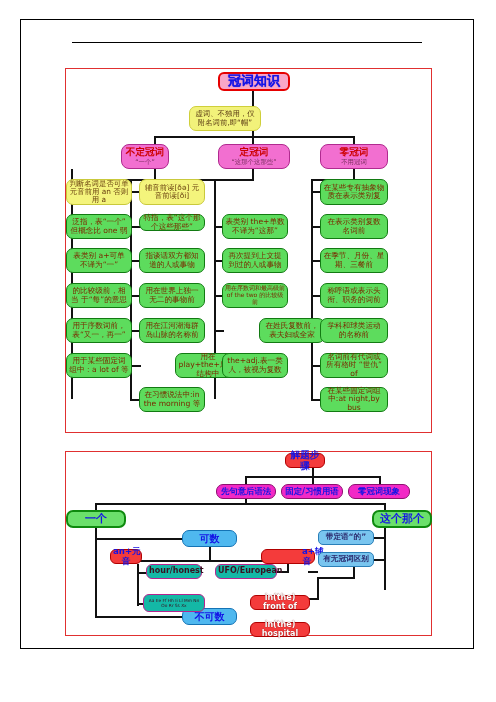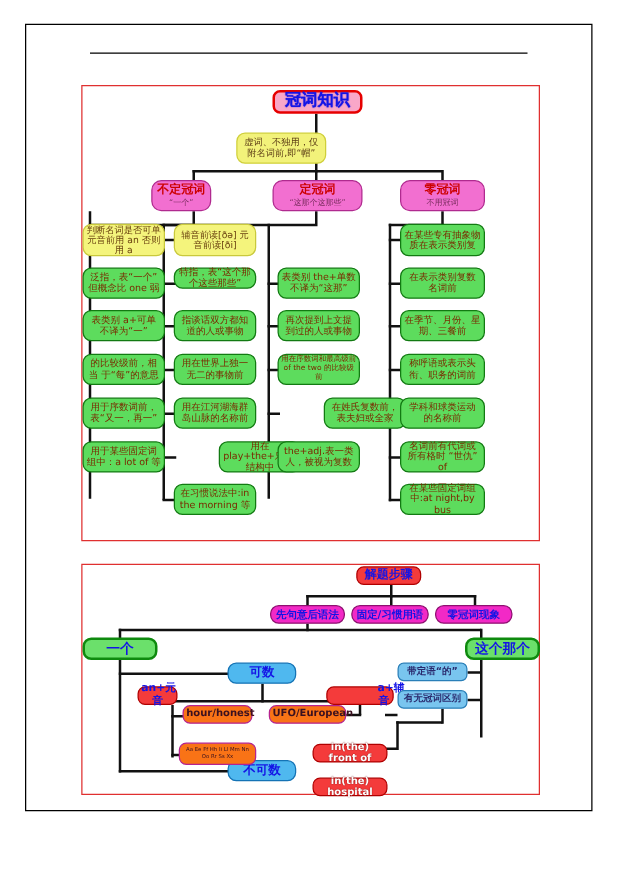--- a/index.html
+++ b/index.html
@@ -64,21 +64,21 @@
   .n-green.small{font-size:6px;}
   .n-yellow{
     background:#f4f47c;border:1.5px solid #c9c93c;color:#6a4210;
     font-size:7.4px;border-radius:7px;
   }
   .n-hotpink{
     background:#f229c6;border:1.6px solid #8e1070;color:#1414e6;
     font-weight:bold;font-size:8.4px;border-radius:7px;
   }
   .n-pink{
-    background:#f97316;border:1.5px solid #b5238f;color:#3a1020;
+    background:#14b8a6;border:1.5px solid #b5238f;color:#3a1020;
     font-weight:bold;font-size:8px;border-radius:6px;
   }
   .n-pink.tiny{font-size:4.3px;font-weight:normal;line-height:1.25;}
   .n-red{
     background:#f43b3b;border:1.6px solid #b00000;color:#1414e6;
     font-weight:bold;font-size:8.6px;border-radius:6px;
   }
   .n-red.en{color:#ffffff;font-size:8px;text-shadow:0 0 1px #600;margin-top:31px;}
   .n-blue{
     background:#4fb8ef;border:1.6px solid #1473b5;color:#1414e6;
@@ -265,21 +265,21 @@
   </div>
 <div class="ln lnh" style="left:311px;top:365px;width:11px;"></div>
 
 <div class="node n-green" style="left:320px;top:387px;width:68px;height:25px;">
     <span>在某些固定词组 中:at night,by bus</span>
   </div>
 <div class="ln lnh" style="left:311px;top:399px;width:11px;"></div>
 
 <div id="panel-bottom" class="red-panel"></div>
 
-<div class="node n-redtitle" style="left:285px;top:453px;width:52px;height:15px;">
+<div class="node n-redtitle" style="left:285px;top:453px;width:40px;height:15px;">
   <span>解题步骤</span>
 </div>
 <div class="ln lnv" style="left:312px;top:468px;height:10px;"></div>
 <div class="ln lnh" style="left:245px;top:476px;width:136px;"></div>
 <div class="ln lnv" style="left:245px;top:476px;height:9px;"></div>
 <div class="ln lnv" style="left:312px;top:476px;height:9px;"></div>
 <div class="ln lnv" style="left:379px;top:476px;height:9px;"></div>
 
 <div class="node n-hotpink" style="left:216px;top:484px;width:60px;height:15px;">
     <span>先句意后语法</span>

